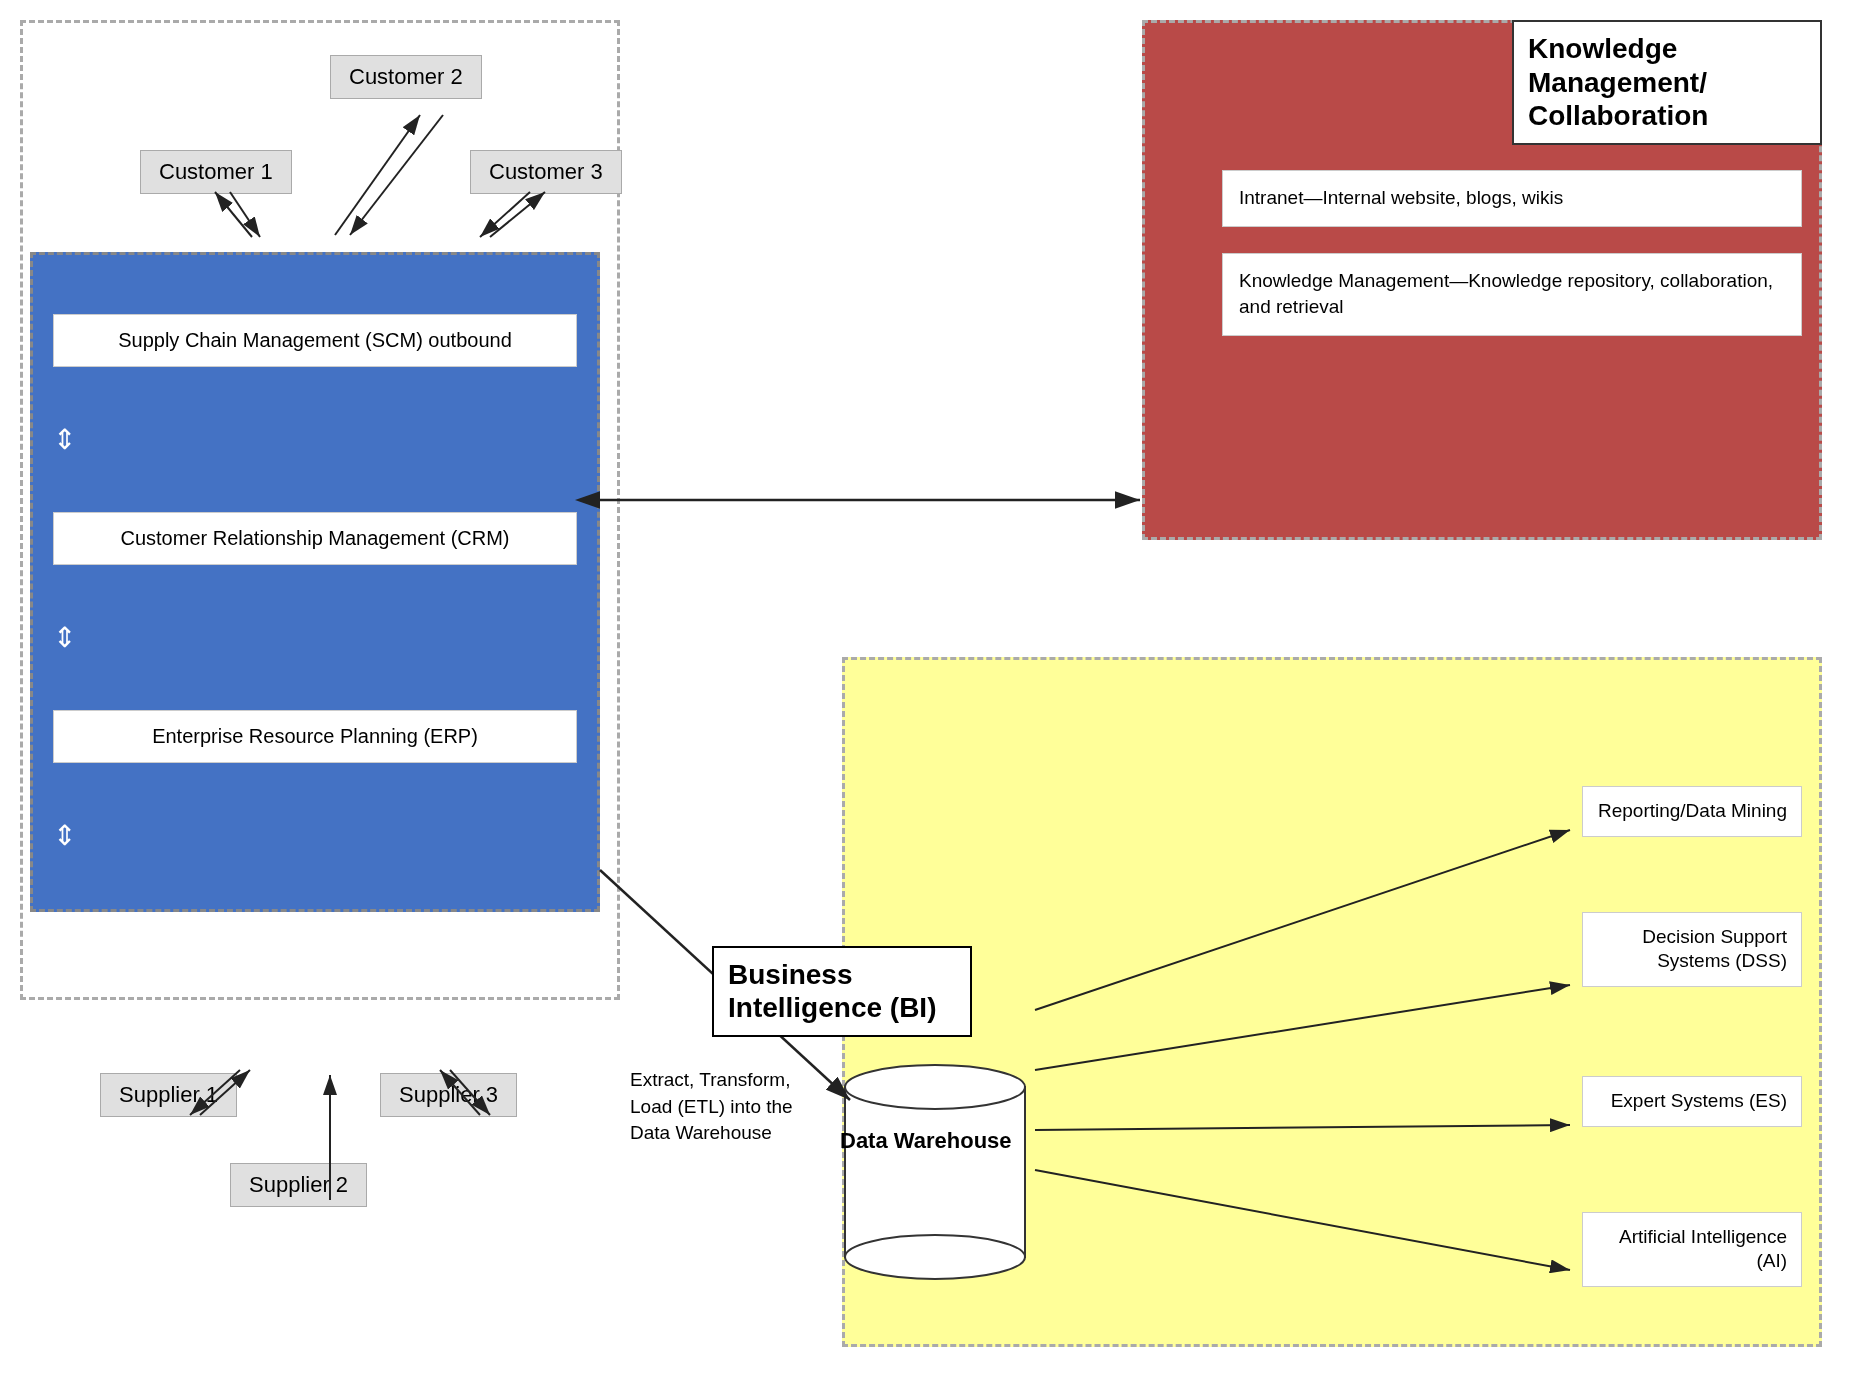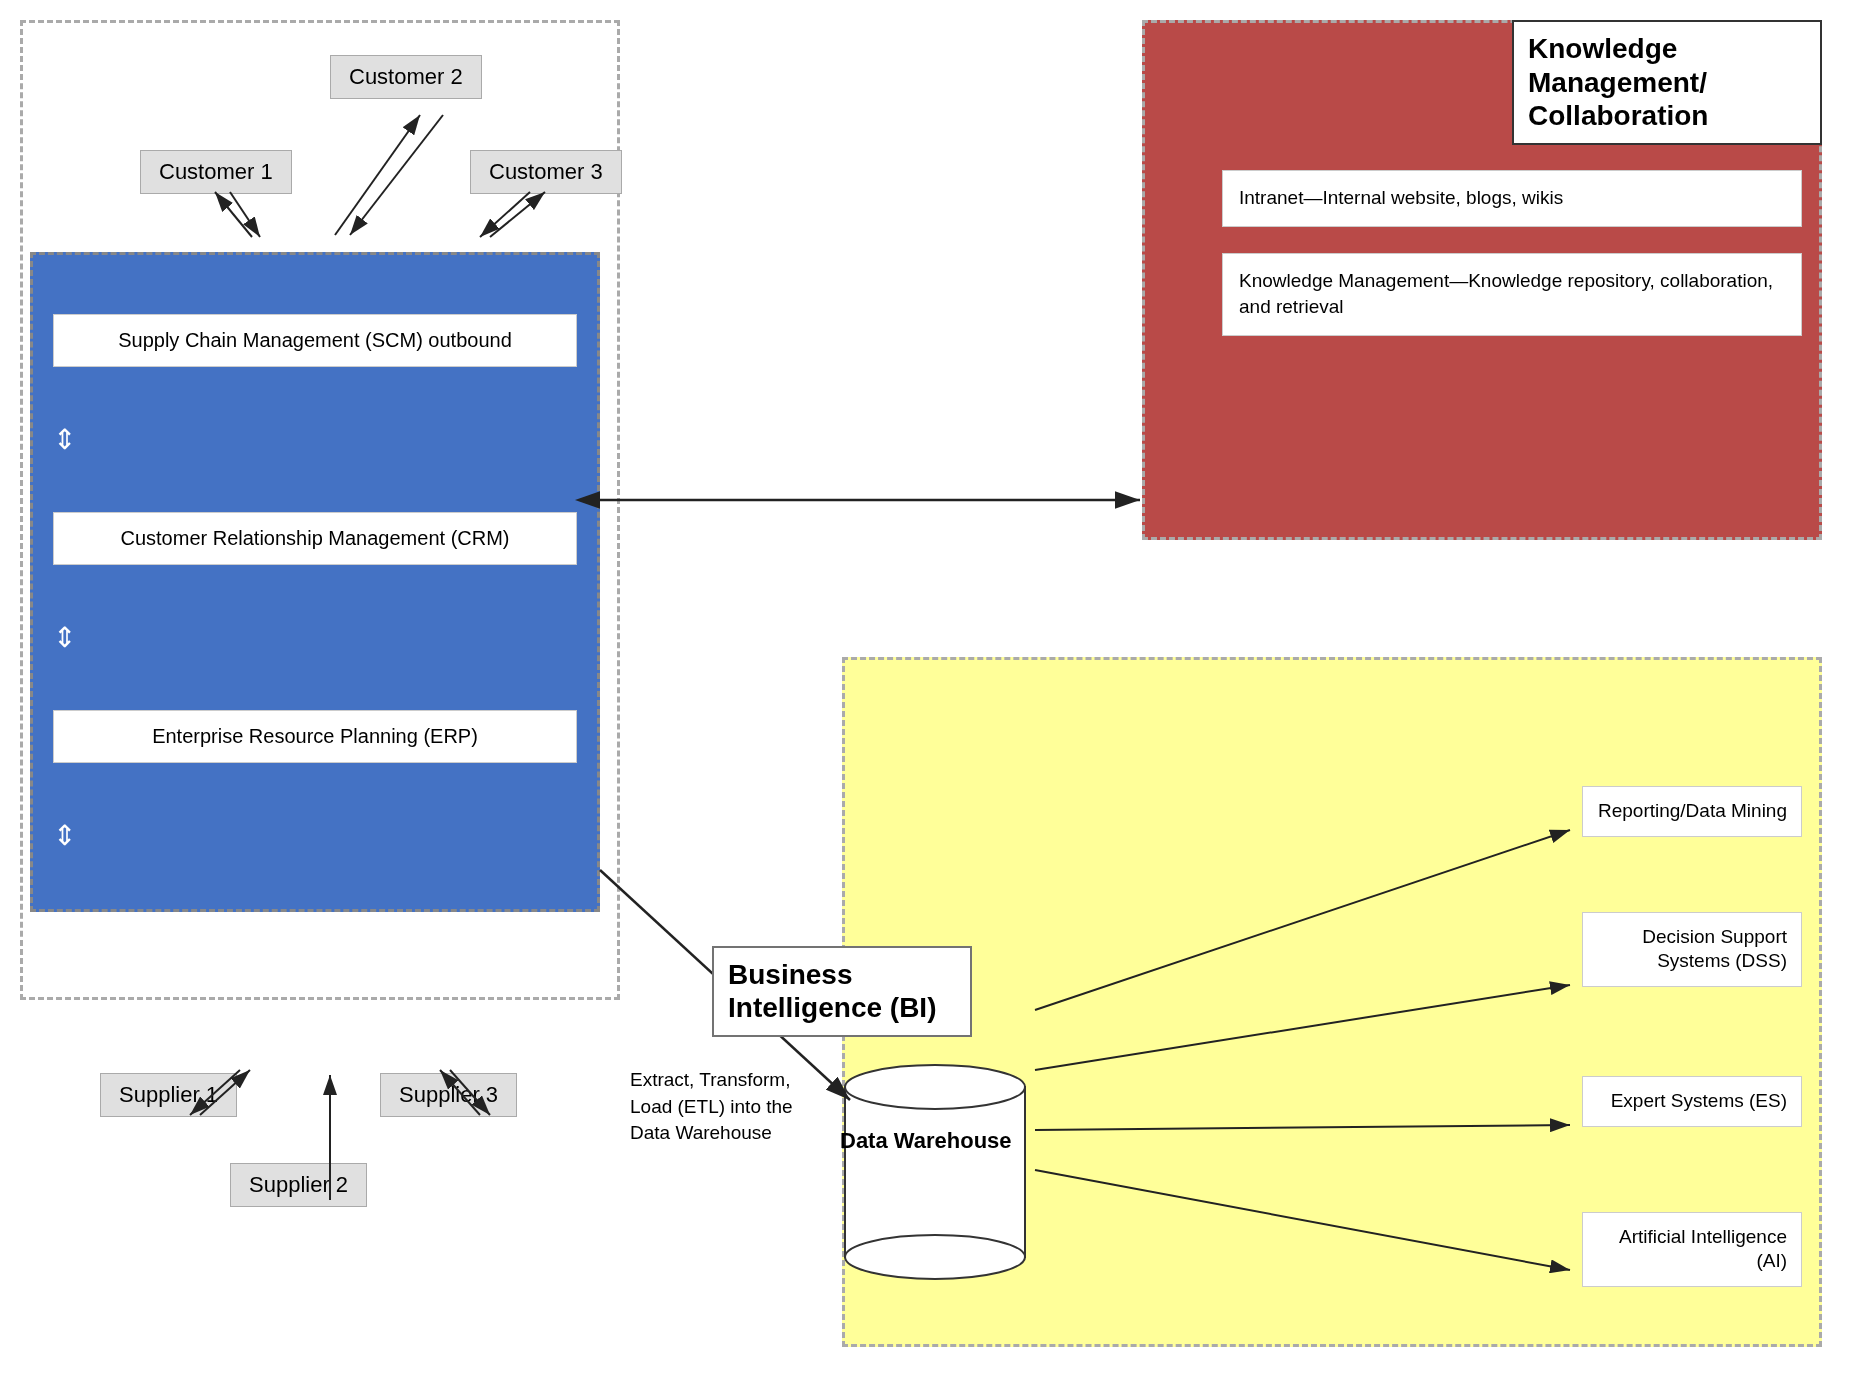--- a/index.html
+++ b/index.html
@@ -149,21 +149,21 @@
       border: 3px dashed #aaa;
       background: #FFFF99;
     }
 
     .bi-title-box {
       position: absolute;
       bottom: 340px;
       right: 880px;
       width: 260px;
       background: #fff;
-      border: 2px solid #737373;
+      border: 2px solid #000000;
       padding: 10px 14px;
       font-size: 28px;
       font-weight: bold;
       line-height: 1.2;
       z-index: 10;
     }
 
     
     .bi-item-box {
       position: absolute;

